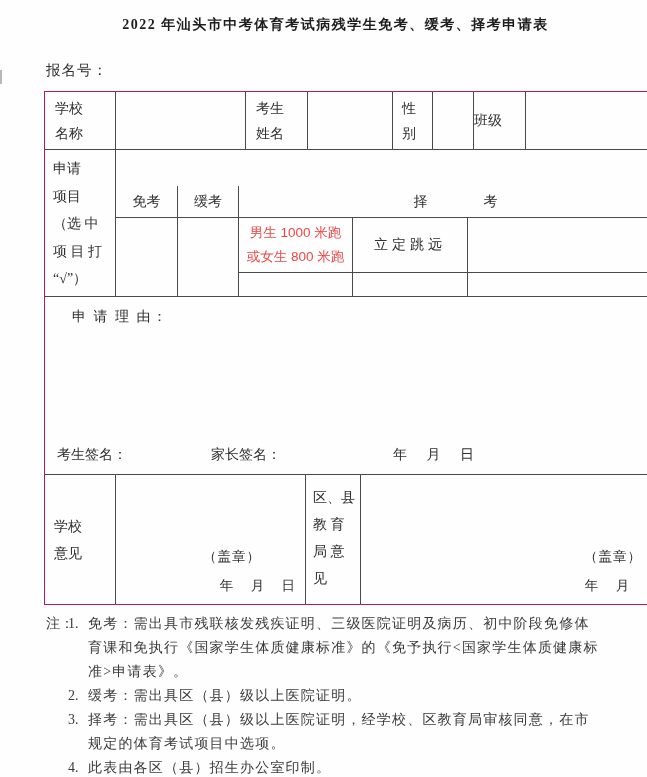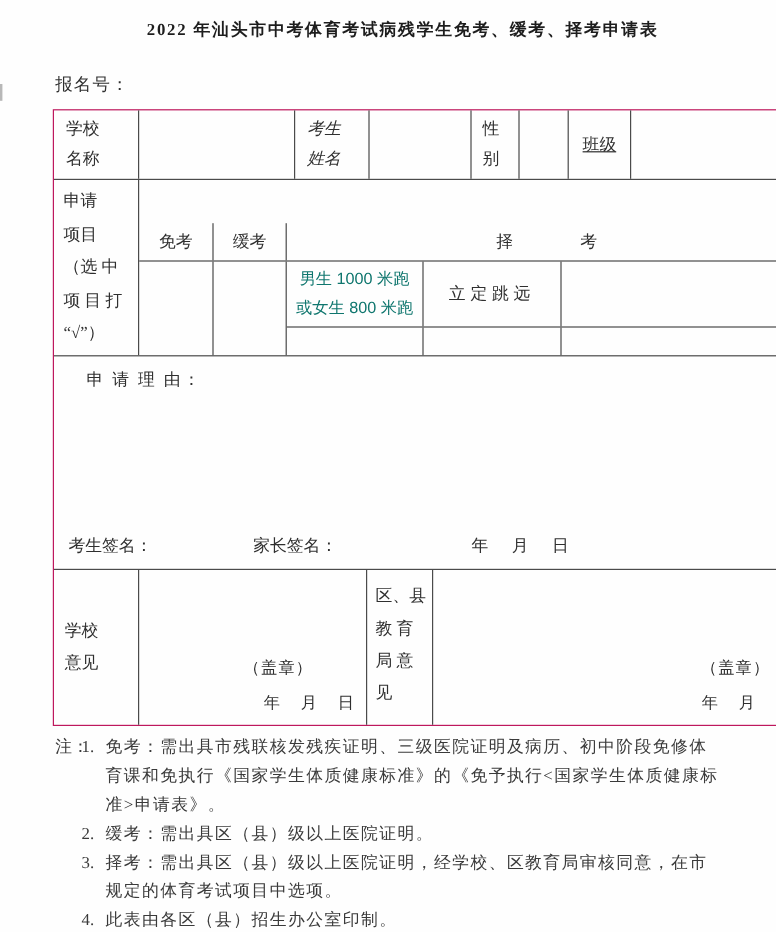--- a/index.html
+++ b/index.html
@@ -29,38 +29,38 @@
   .row:last-child { border-bottom:none; }
   .cell { border-right:1px solid #4a4a4a; position:relative; }
   .cell.last { border-right:none; flex:1; }
   .vc { display:flex; flex-direction:column; justify-content:center; }
   .hc { display:flex; align-items:center; justify-content:center; }
 
   .r1 { height:58px; }
   .r1 .lbl { padding-left:10px; line-height:25px; }
   .c-school { width:71px; }
   .c-school-val { width:130px; }
-  .c-cand { width:62px;font-style:italic; }
+  .c-cand { width:62px; }
   .c-cand-val { width:85px; }
   .c-gender { width:40px; }
   .c-gender .lbl { padding-left:9px; }
   .c-gender-val { width:41px; }
-  .c-class { width:52px; text-align:center;text-decoration:underline; }
+  .c-class { width:52px; text-align:left; }
 
   .r2 { height:147px; }
   .c-apply { width:71px; padding:5px 0 0 8px; line-height:27.5px; }
   .r2-right { flex:1; display:flex; flex-direction:column; }
   .r2-hdr { height:32px; display:flex; border-bottom:1px solid #4a4a4a;margin-top:36px; }
   .c-exempt { width:62px; }
   .c-defer { width:61px; }
   .r2-body { flex:1; display:flex; }
   .choose-col { flex:1; display:flex; flex-direction:column; }
   .labels-row { height:55px; display:flex; border-bottom:1px solid #4a4a4a; }
   .empty-row { flex:1; display:flex; }
-  .c-run { width:114px; font-family:"Liberation Sans","DejaVu Sans",sans-serif; font-size:13.5px; color:#0f766e; text-align:center; line-height:24px; }
+  .c-run { width:114px; font-family:"Liberation Sans","DejaVu Sans",sans-serif; font-size:13.5px; color:#ef4444; text-align:center; line-height:24px; }
   .c-jump { width:115px; letter-spacing:4px; }
   .c-ball { letter-spacing:1px; }
 
   .r3 { height:178px; display:block; position:relative; }
   .reason-lbl { position:absolute; left:27px; top:11px; letter-spacing:2px; }
   .sig { position:absolute; bottom:10px; font-size:14px; }
   .sig-cand { left:12px; }
   .sig-parent { left:166px; }
   .sig-date { left:348px; word-spacing:16px; }
 

